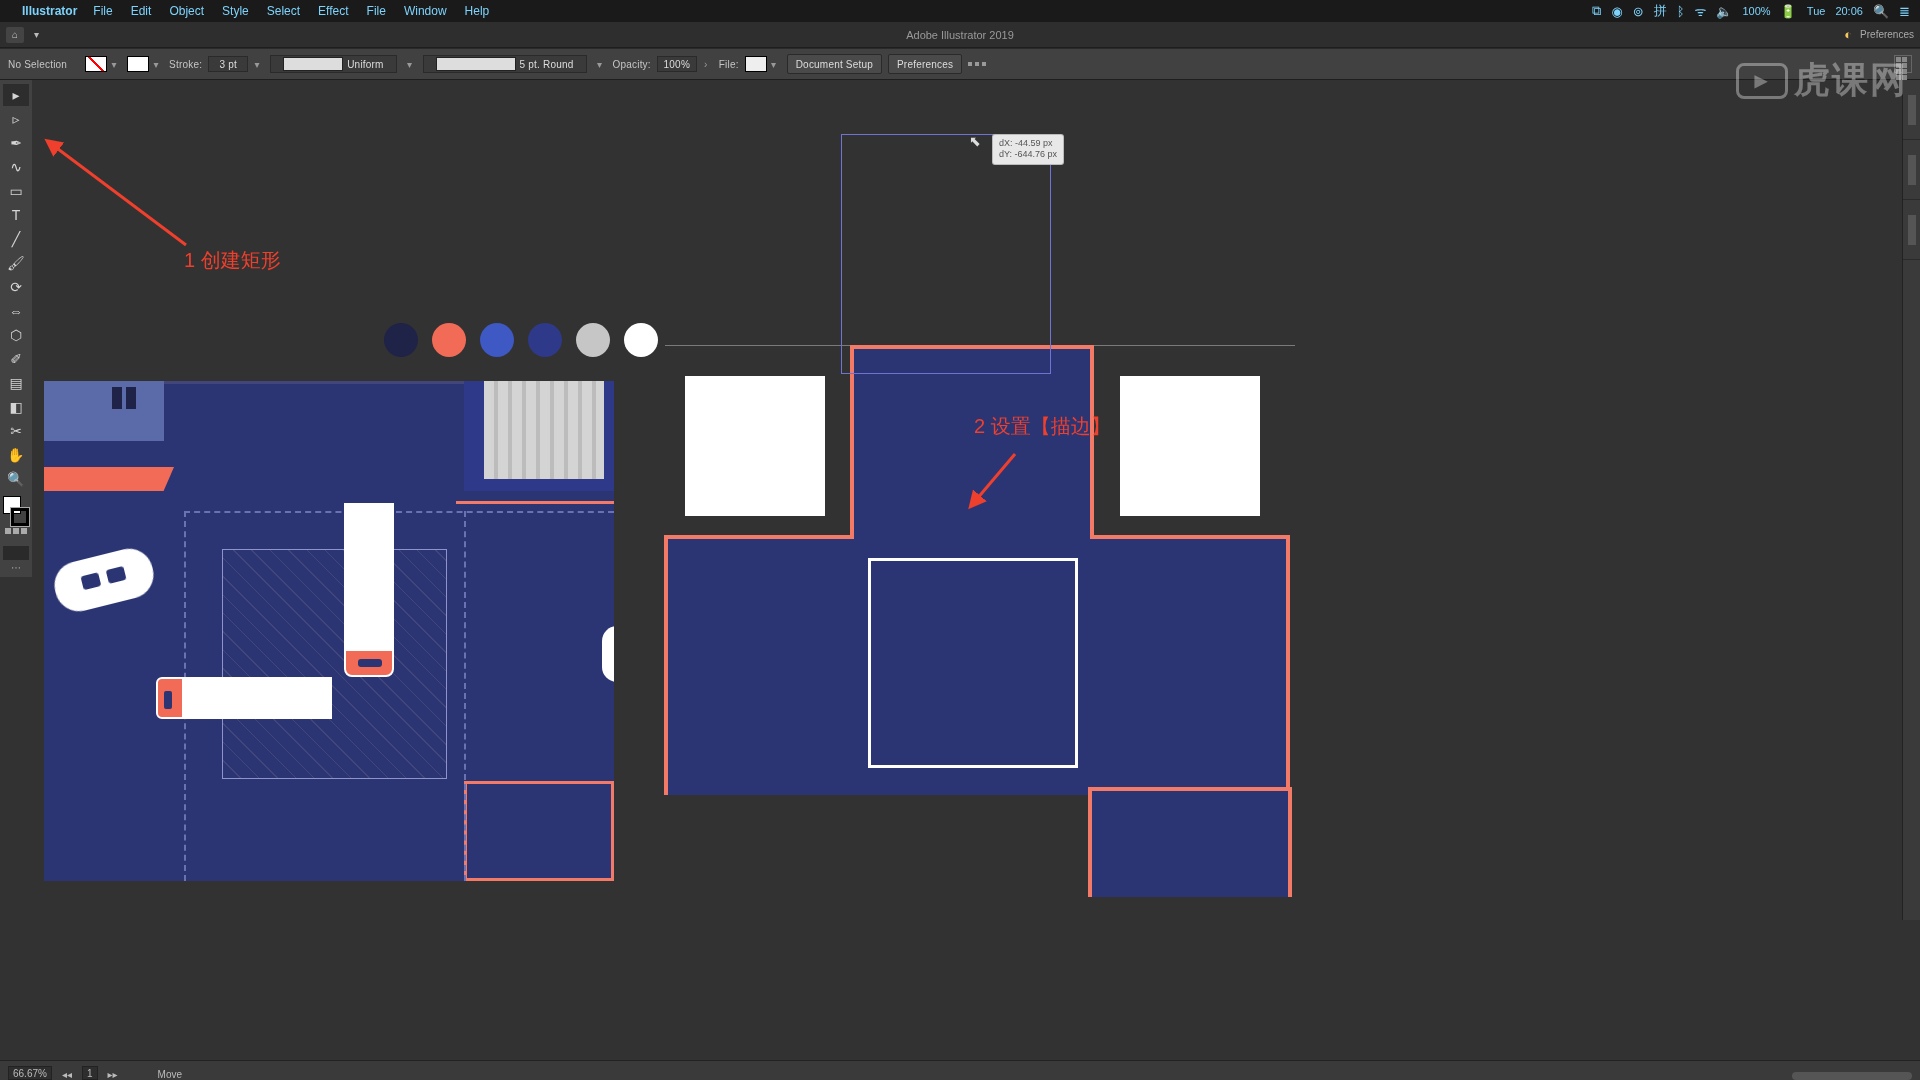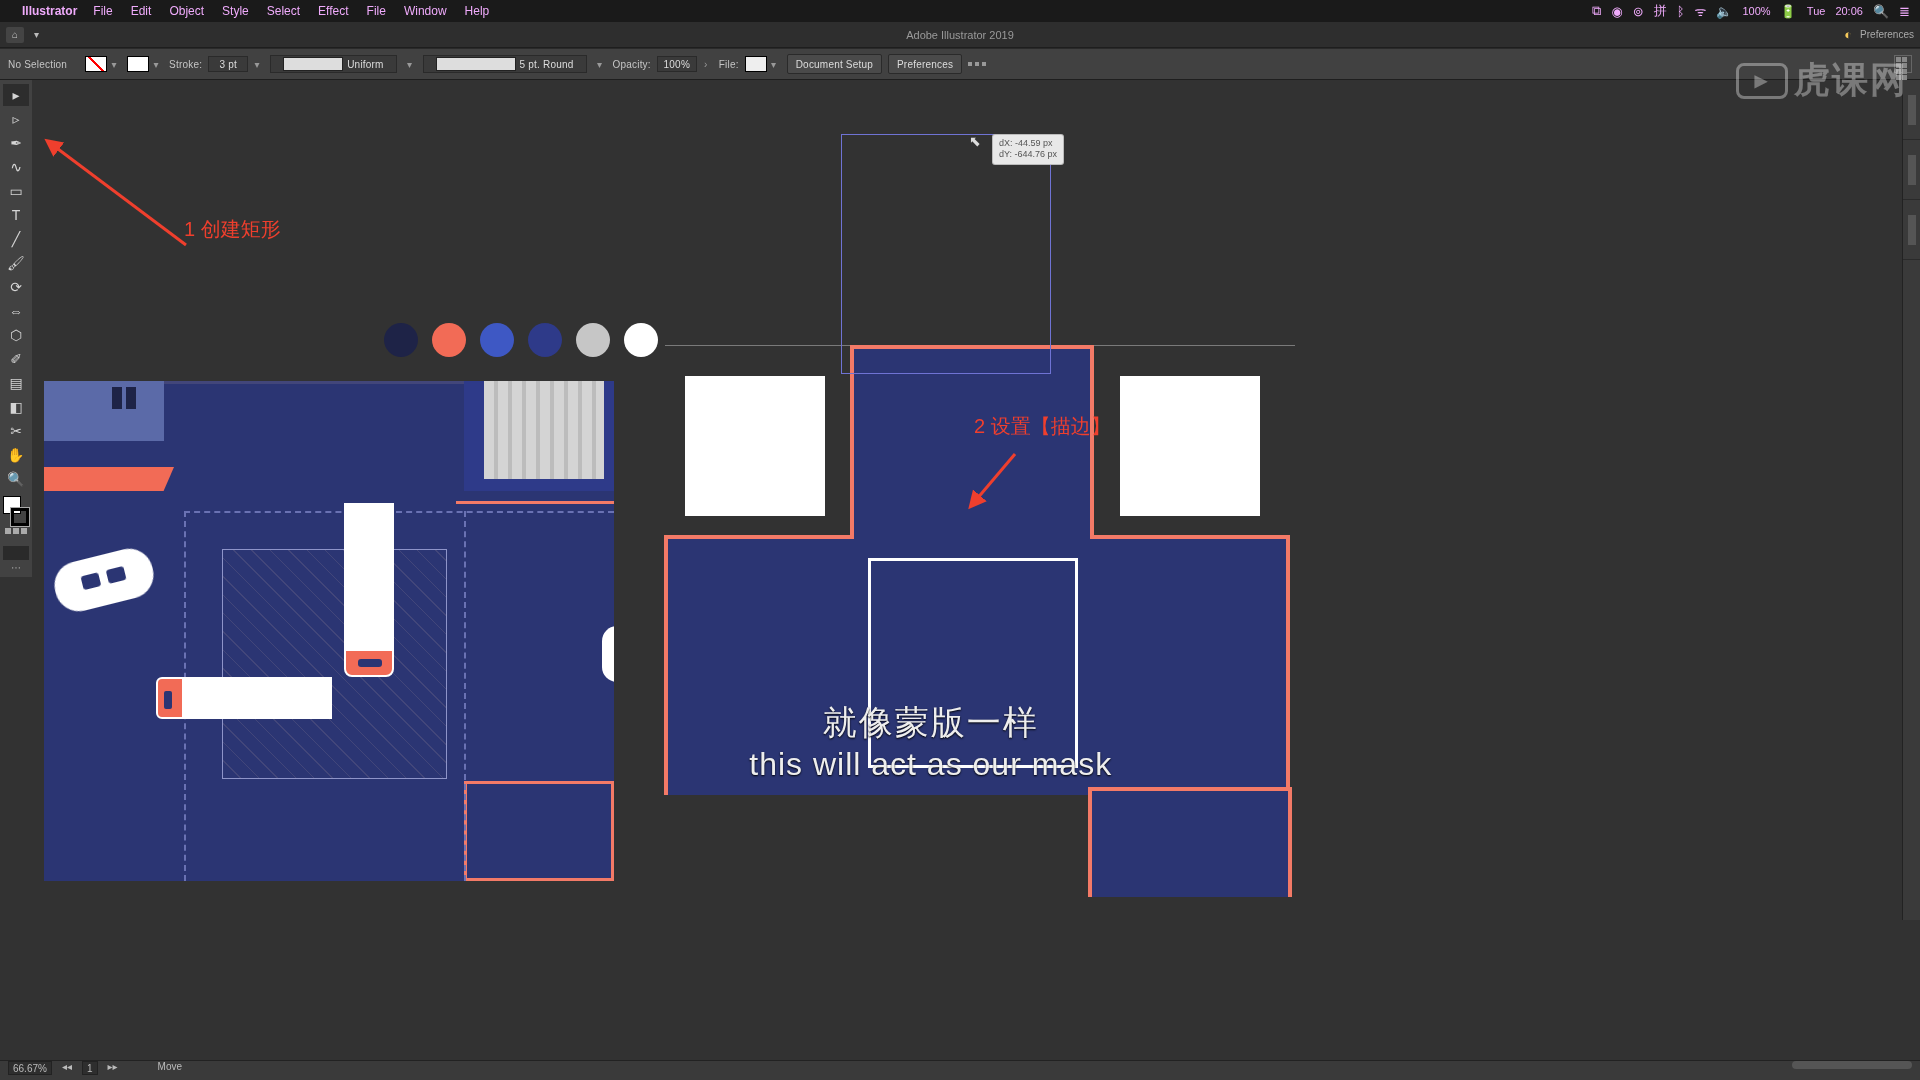--- a/index.html
+++ b/index.html
@@ -1,19 +1,19 @@
 <!DOCTYPE html>
 <html><head>
 <meta charset="utf-8">
 <style>
 * { margin: 0; padding: 0; box-sizing: border-box; font-family: -apple-system, "Helvetica Neue", Arial, sans-serif; }
 body { width: 1920px; height: 1080px; background: #323232; overflow: hidden; position: relative; user-select: none; }
 
 
-.mac-menubar { height: 22px; background: #1a1a1a; display: flex; align-items: center; padding: 0 10px; color: #f0abfc; font-size: 12px; }
+.mac-menubar { height: 22px; background: #1a1a1a; display: flex; align-items: center; padding: 0 10px; color: #7dd3fc; font-size: 12px; }
 .mac-menubar .apple { font-size: 14px; margin-right: 12px; }
 .mac-menubar .app-name { font-weight: 600; margin-right: 16px; }
 .mac-menubar .menu { margin-right: 18px; cursor: default; }
 .mac-menubar .spacer { flex: 1; }
 .mac-menubar .status { margin-left: 10px; font-size: 11px; display:flex; align-items:center; gap:10px; }
 .mac-menubar .status .glyph { font-size:13px; }
 
 
 .docbar { height: 26px; background: #2e2e2e; display: flex; align-items: center; padding: 0 6px; border-bottom: 1px solid #1e1e1e; }
 .docbar .home { width: 18px; height: 16px; background:#444; border-radius:2px; margin-right:6px; display:flex; align-items:center; justify-content:center; color:#ccc; font-size:10px; }
@@ -72,21 +72,21 @@
 
 .subs { position:absolute; left:50%; transform:translateX(-60%); color:#eee; text-shadow:0 1px 2px #000; text-align:center; }
 .subs .zh { font-size:34px; letter-spacing:2px; }
 .subs .en { font-size:32px; letter-spacing:1px; }
 
 
 .watermark { position:absolute; right:12px; top:56px; color:rgba(255,255,255,.35); font-size:36px; font-weight:600; letter-spacing:2px; display:flex; align-items:center; gap:6px; }
 .watermark .logo { width:52px; height:36px; border:3px solid rgba(255,255,255,.35); border-radius:8px; display:flex; align-items:center; justify-content:center; font-size:16px; }
 
 
-.statusbar { position:absolute; left:0; right:0; bottom:0; height:20px; background:#3a3a3a; border-top:1px solid #222; display:flex; align-items:flex-start; padding:0 8px; color:#bbb; font-size:10px; gap:10px; }
+.statusbar { position:absolute; left:0; right:0; bottom:0; height:20px; background:#3a3a3a; border-top:1px solid #222; display:flex; align-items:flex-end; padding:0 8px; color:#bbb; font-size:10px; gap:10px; }
 .statusbar .sp { width:20px; display:inline-block; }
 .statusbar .drop { border:1px solid #222; background:#2e2e2e; padding:0 4px; height:14px; display:flex; align-items:center; }
 
 
 .hatch { background: repeating-linear-gradient(45deg, transparent 0 12px, #42467a 12px 13px); }
 
 
 .truck-white { background:#fff; }
 .truck-orange { background:#f26b56; border:2px solid #fff; }
 .sgbox { border:1px solid #6f73d4; background:transparent; }
@@ -229,21 +229,21 @@
 <div class="canvas">
 
   <svg class="abs" style="left:14px; top:60px; width:160px; height:120px; overflow:visible">
     <defs>
         <marker id="ah1" markerWidth="8" markerHeight="8" refX="2" refY="3" orient="auto">
           <path d="M0,0 L6,3 L0,6 Z" fill="#ef3f2d"></path>
         </marker>
       </defs>
     <line x1="140" y1="105" x2="8" y2="6" stroke="#ef3f2d" stroke-width="3" marker-end="url(#ah1)"></line>
   </svg>
-  <div class="abs anno-text" style="left:152px; top:136px">1 创建矩形</div>
+  <div class="abs anno-text" style="left:152px; top:167px">1 创建矩形</div>
 
   <div class="abs pal" style="left:352px; top:243px">
     <div class="c" style="background:#1e2347"></div>
     <div class="c" style="background:#f26b56"></div>
     <div class="c" style="background:#3e58c4"></div>
     <div class="c" style="background:#2e3a89"></div>
     <div class="c" style="background:#c6c6c6"></div>
     <div class="c" style="background:#ffffff"></div>
   </div>
 
@@ -314,24 +314,20 @@
   <div class="abs anno-text" style="left:942px; top:333px">2 设置【描边】</div>
   <svg class="abs" style="left:938px; top:370px; width:60px; height:60px; overflow:visible">
     <defs>
         <marker id="ah2" markerWidth="8" markerHeight="8" refX="2" refY="3" orient="auto">
           <path d="M0,0 L6,3 L0,6 Z" fill="#ef3f2d"></path>
         </marker>
       </defs>
     <line x1="45" y1="4" x2="6" y2="50" stroke="#ef3f2d" stroke-width="3" marker-end="url(#ah2)"></line>
   </svg>
 
-  <div class="subs" style="top:620px">
-    <div class="zh">就像蒙版一样</div>
-    <div class="en">this will act as our mask</div>
-  </div>
 
 </div>
 
 <div class="watermark">
   <div class="logo">▶</div>
   <span>虎课网</span>
 </div>
 
 <div class="statusbar">
   <span class="drop">66.67%</span>

